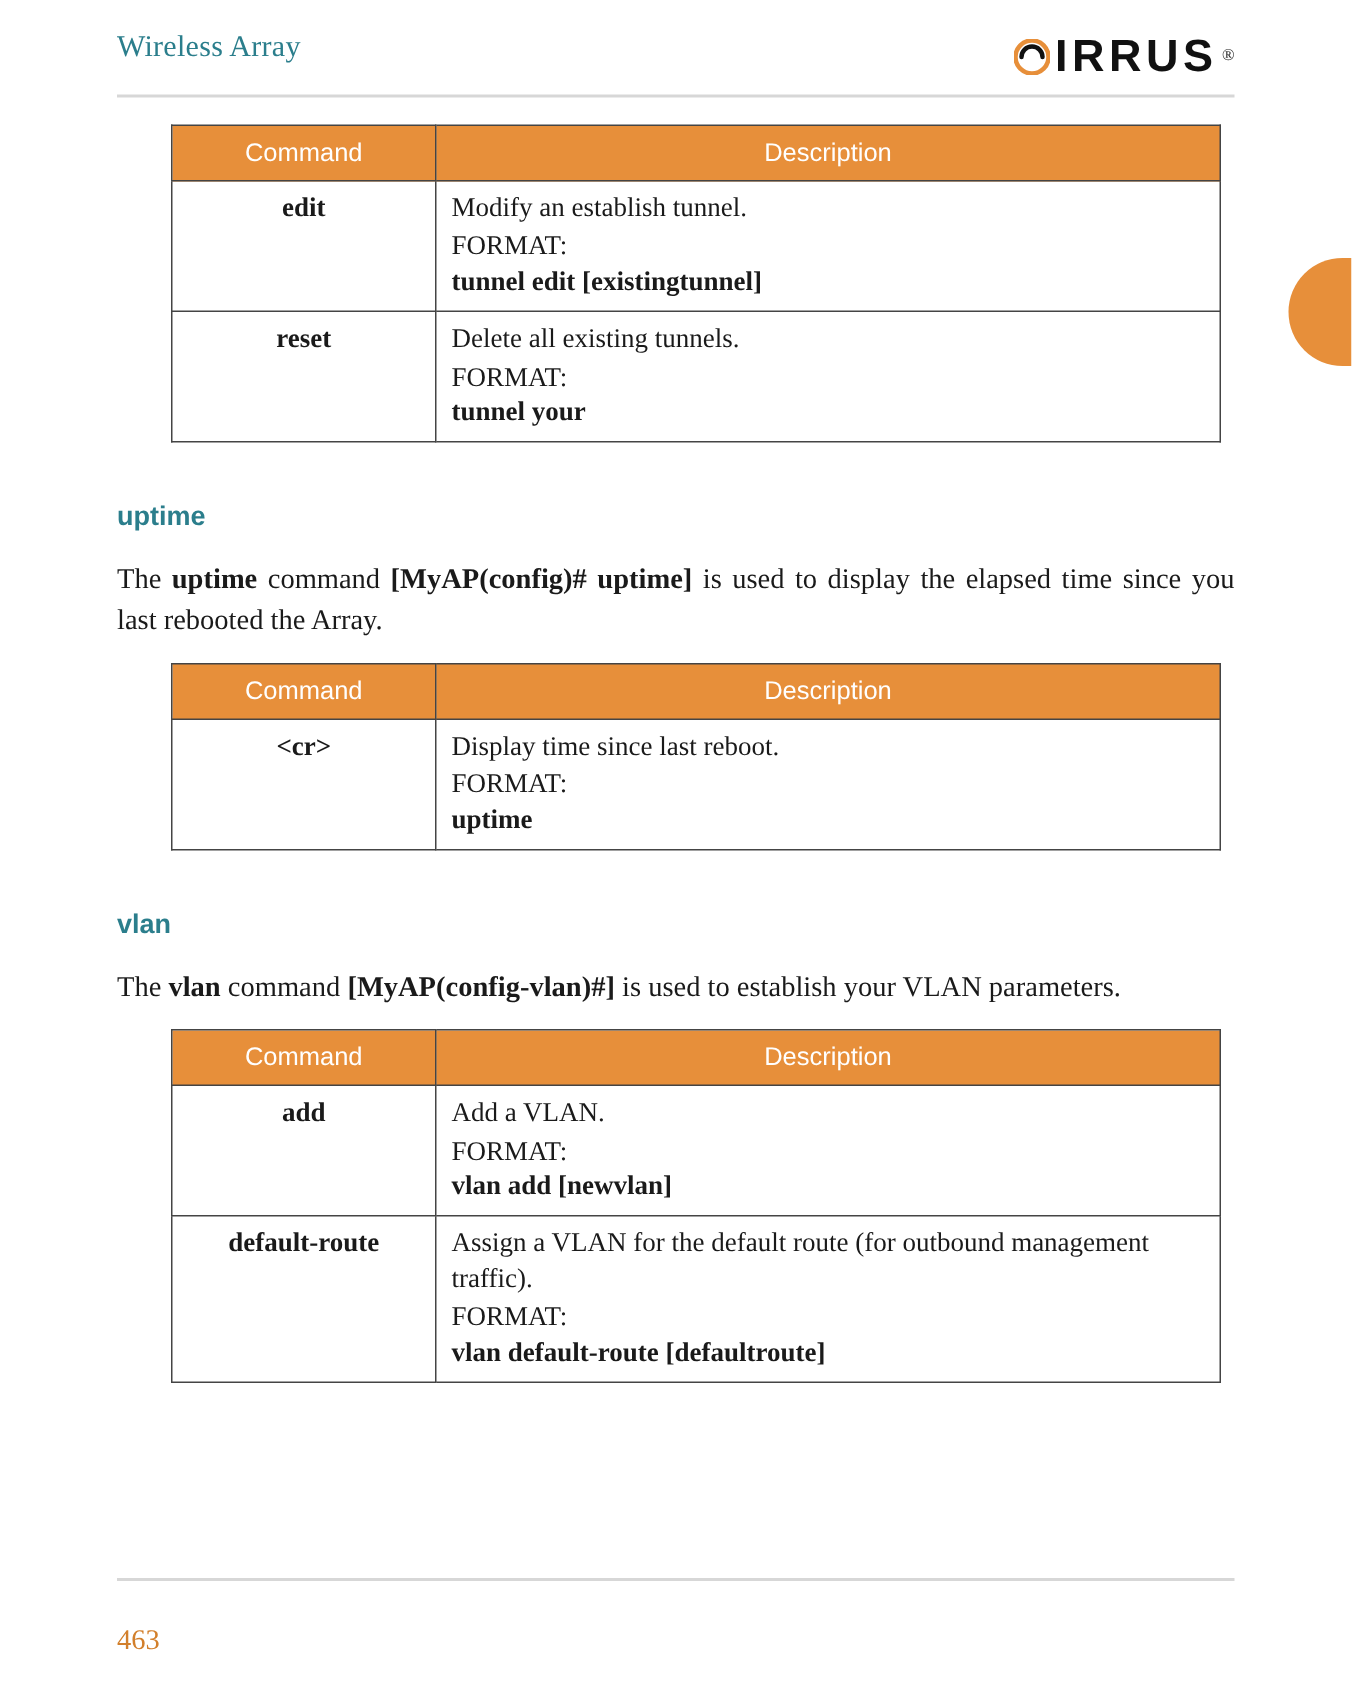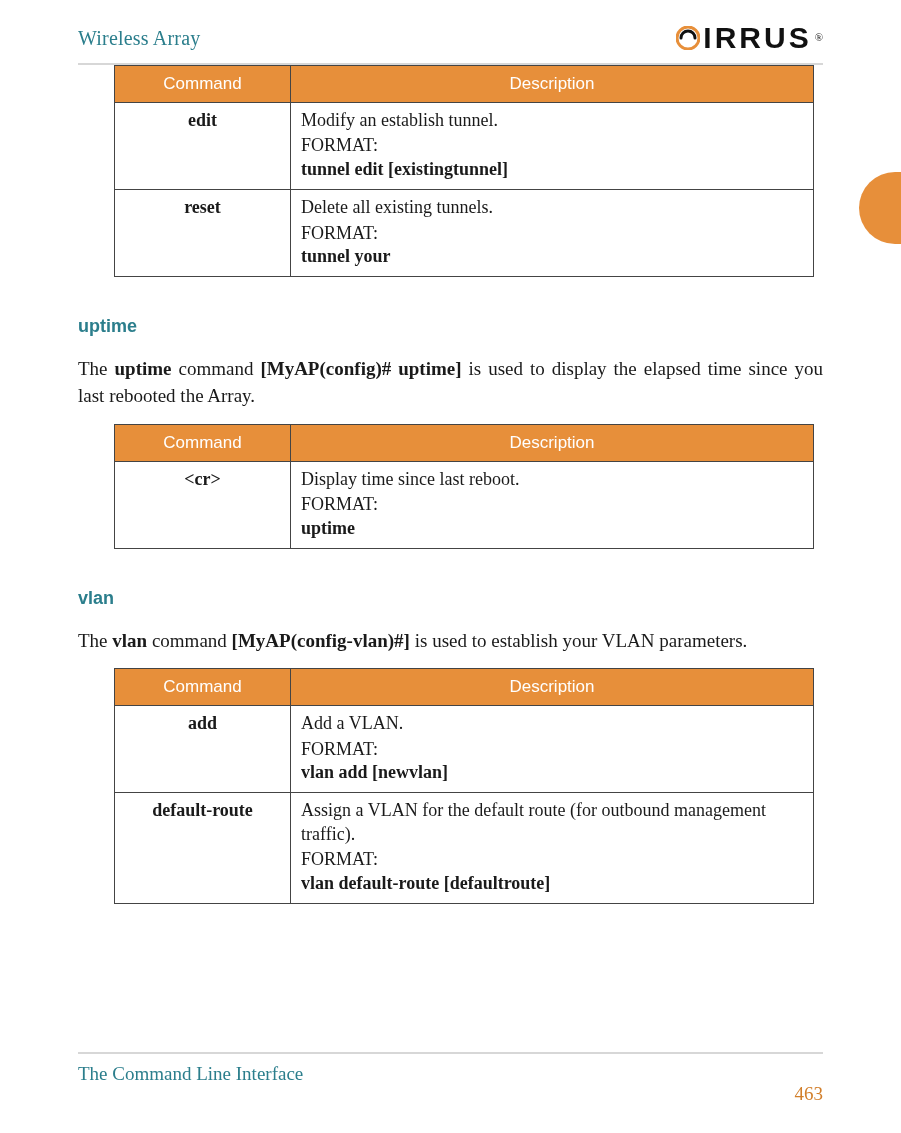--- a/index.html
+++ b/index.html
@@ -24,23 +24,24 @@
     box-sizing:border-box;
   }
   .page{
     box-sizing:border-box;
     padding:18px 78px 20px 78px;
   }
   
   .hdr{
     display:flex;
     justify-content:space-between;
-    align-items:center;
+    align-items:flex-start;
     border-bottom:2px solid var(--rule);
     padding-bottom:6px;
+    margin-bottom:18px;
   }
   .hdr-title{
     font-size:20px;
     color:var(--teal);
     letter-spacing:0.2px;
   }
   .logo{display:flex;align-items:center;gap:3px;}
   .logo-text{
     font-family:Arial,Helvetica,sans-serif;
     font-weight:900;
@@ -216,15 +217,14 @@
         </td>
       </tr>
     </tbody>
   </table>
 
 </div>
 
 <div class="thumb"></div>
 
 <div class="ftr">
-  <span>The Command Line Interface</span>
   <span class="pg">463</span>
 </div>
 
 </body></html>

